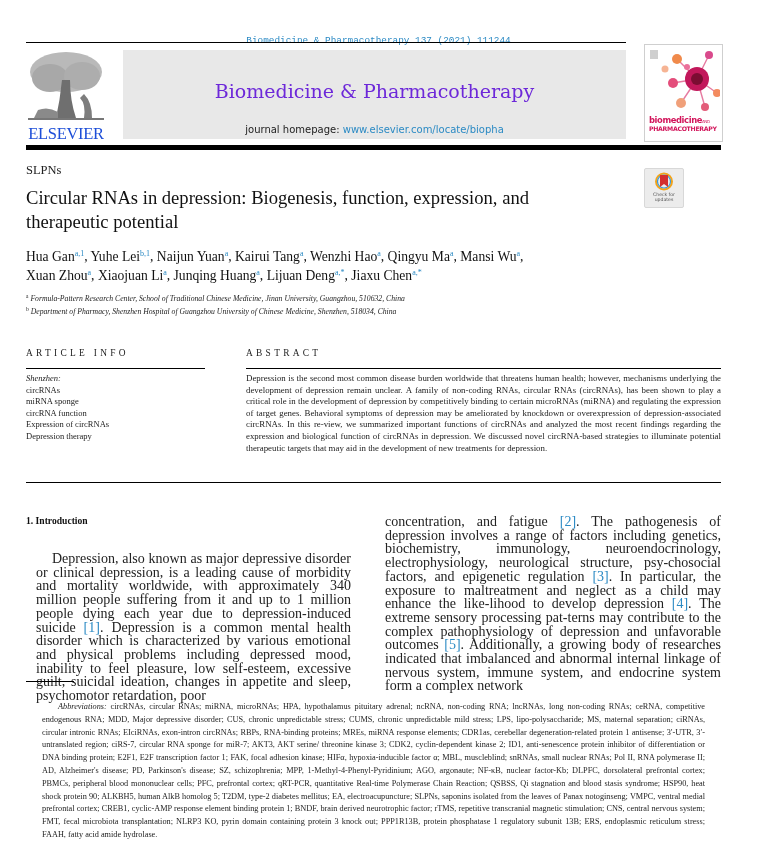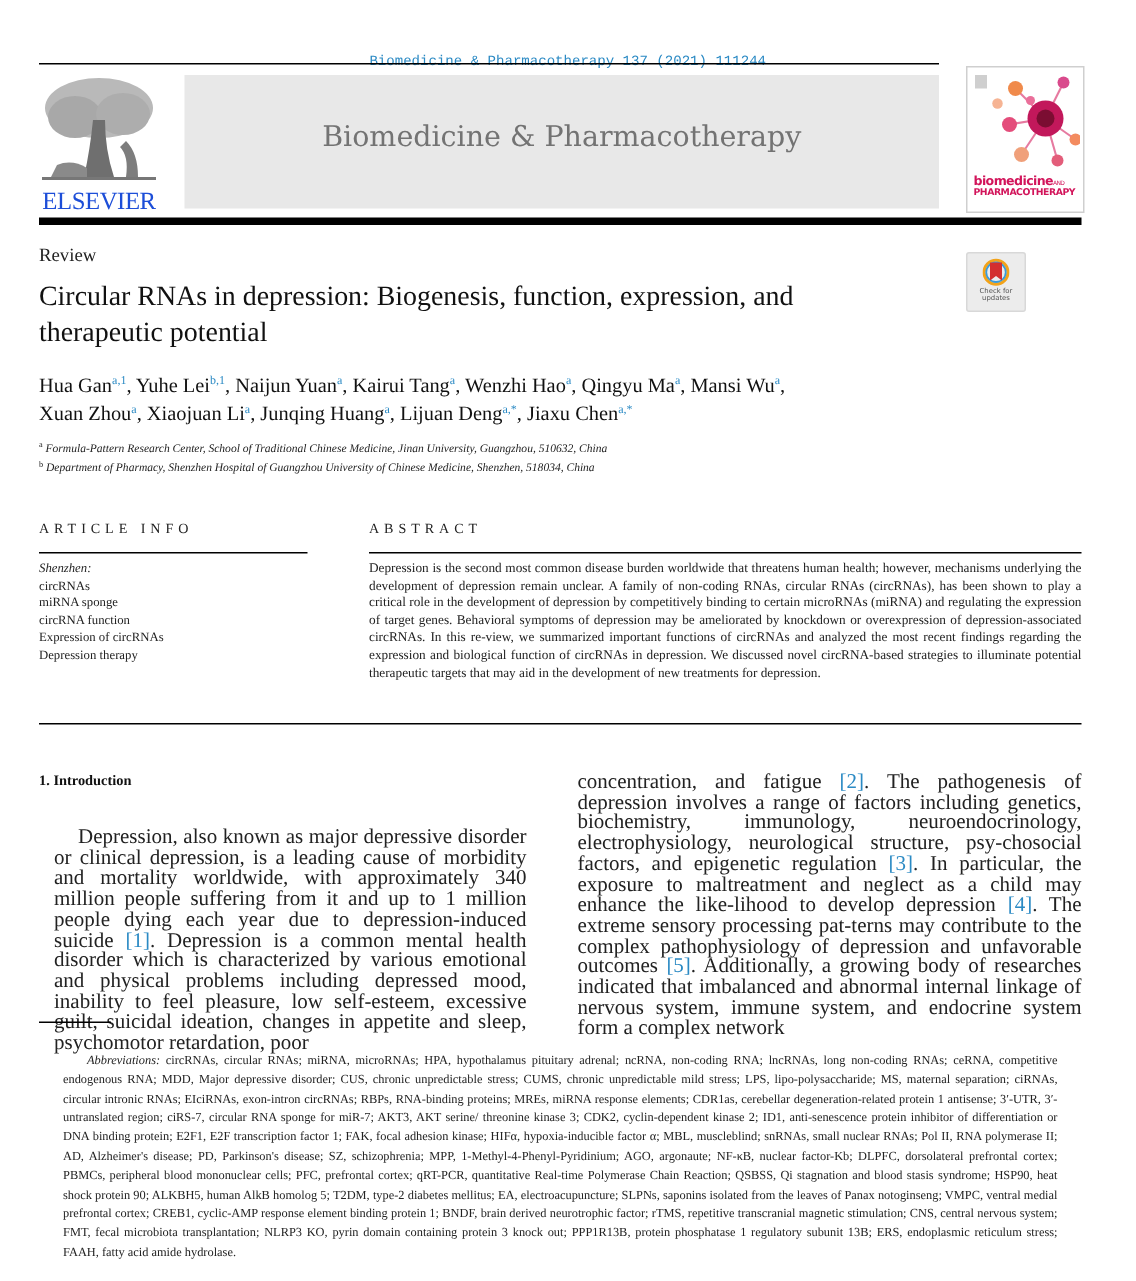--- a/index.html
+++ b/index.html
@@ -16,21 +16,21 @@
   #thick-rule { top: 145px; left: 26px; width: 695px; height: 5px; background: #000; }
 
   
   #elsevier-logo { top: 48px; left: 26px; width: 80px; height: 92px; }
   #elsevier-logo .tree { position: absolute; top: 2px; left: 2px; width: 76px; height: 72px; }
   #elsevier-logo .word { position: absolute; top: 76px; left: 0; width: 80px; text-align: center; font-family: "Liberation Serif", serif; font-size: 16.5px; color: #1d4ed8; letter-spacing: -0.3px; }
 
   
   #banner { top: 50px; left: 123px; width: 503px; height: 89px; background: #e8e8e8; }
   #banner .contents { position: absolute; top: 3px; left: 0; width: 100%; text-align: center; font-size: 10.2px; font-family: "Liberation Serif", serif; color: #222; }
-  #banner .title { position: absolute; top: 30px; left: 0; width: 100%; text-align: center; font-size: 19px; font-family: "DejaVu Serif", serif; color: #737373; }
+  #banner .title { position: absolute; top: 30px; left: 0; width: 100%; text-align: center; font-size: 19px; font-family: "DejaVu Serif", serif; color: #6d28d9; }
   #banner .homepage { position: absolute; top: 74px; left: 0; width: 100%; text-align: center; font-size: 10px; font-family: "DejaVu Sans", sans-serif; color: #222; }
 
   
   #cover { top: 44px; left: 644px; width: 77px; height: 96px; border: 1px solid #cfcfcf; background: #fff; overflow: hidden; }
   #cover .art { position: absolute; top: 2px; left: 2px; width: 73px; height: 68px; }
   #cover .t1 { position: absolute; top: 70px; left: 4px; font-family: "DejaVu Sans", sans-serif; font-weight: bold; font-size: 8.4px; color: #d2145a; letter-spacing: -0.4px; }
   #cover .t2 { position: absolute; top: 80px; left: 4px; font-family: "DejaVu Sans", sans-serif; font-weight: bold; font-size: 6.2px; color: #d2145a; letter-spacing: -0.3px; }
 
   #article-type { top: 163px; left: 26px; font-size: 12.5px; font-family: "Liberation Serif", serif; color: #222; }
 
@@ -87,20 +87,21 @@
     <path d="M34 30 Q32 50 28 68 L48 68 Q42 50 42 30 Z" fill="#6f6f6f"></path>
     <path d="M10 60 Q20 56 30 62 L30 68 L6 68 Z" fill="#8a8a8a"></path>
     <path d="M52 48 Q58 54 56 68 L64 68 Q64 52 56 44 Z" fill="#7d7d7d"></path>
     <rect x="0" y="68" width="76" height="2" fill="#777"></rect>
   </svg>
   <div class="word">ELSEVIER</div>
 </div>
 
 <div id="banner" class="abs">
   <div class="title">Biomedicine &amp; Pharmacotherapy</div>
+  <div class="homepage"><span>journal homepage: </span><span class="link">www.elsevier.com/locate/biopha</span></div>
 </div>
 
 <div id="cover" class="abs">
   <svg class="art" viewBox="0 0 73 68">
     <rect x="3" y="3" width="8" height="9" fill="#cfcfcf"></rect>
     <g stroke="#e67aa0" stroke-width="1.4" fill="none">
       <line x1="50" y1="32" x2="30" y2="12"></line>
         <line x1="50" y1="32" x2="26" y2="36"></line>
       <line x1="50" y1="32" x2="34" y2="56"></line>
         <line x1="50" y1="32" x2="62" y2="8"></line>
@@ -117,21 +118,21 @@
     <circle cx="58" cy="60" r="4" fill="#e35d7a"></circle>
     <circle cx="18" cy="22" r="3.5" fill="#f6b494"></circle>
     <circle cx="40" cy="20" r="3" fill="#ea6f9a"></circle>
   </svg>
   <div class="t1"><span>biomedicine</span><span style="font-size:4px;font-weight:normal;">AND</span></div>
   <div class="t2">PHARMACOTHERAPY</div>
 </div>
 
 <div id="thick-rule" class="abs"></div>
 
-<div id="article-type" class="abs">Review</div>
+<div id="article-type" class="abs">SLPNs</div>
 
 <div id="article-title" class="abs">Circular RNAs in depression: Biogenesis, function, expression, and therapeutic potential</div>
 
 <div id="check-updates" class="abs">
   <svg width="18" height="20" viewBox="0 0 18 20">
     <circle cx="9" cy="9.5" r="8" fill="none" stroke="#f2a31a" stroke-width="2"></circle>
     <circle cx="9" cy="9.5" r="6.5" fill="none" stroke="#3a9ad9" stroke-width="1.2"></circle>
     <path d="M5 3 L13 3 L13 15 L9 12 L5 15 Z" fill="#d32f2f"></path>
   </svg>
   <div class="lbl"><span>Check for</span><br><span>updates</span></div>

